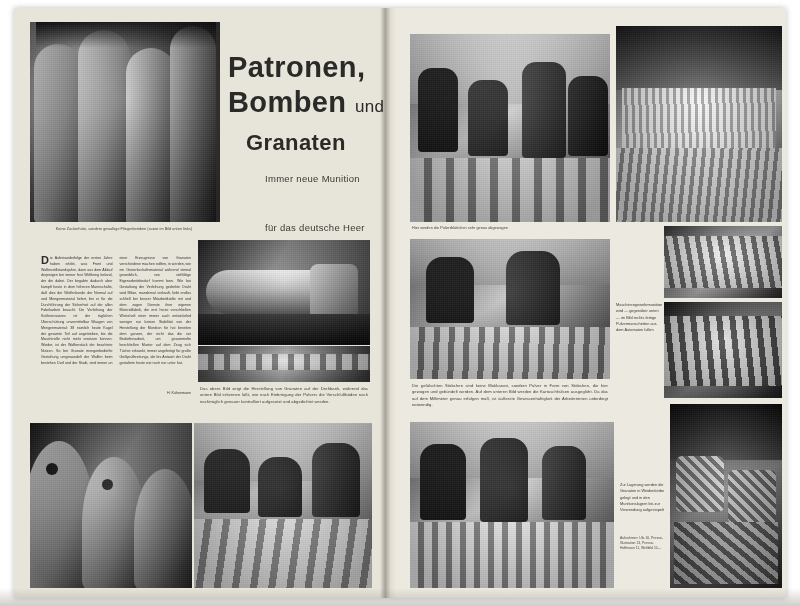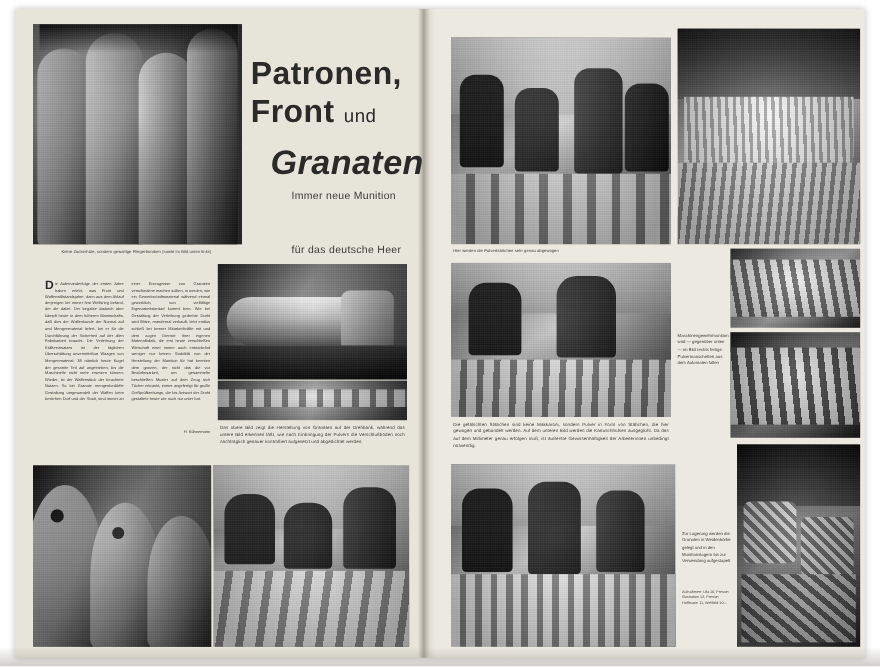--- a/index.html
+++ b/index.html
@@ -91,21 +91,21 @@
   
   .headline {
     position: absolute;
     color: #2a2a28;
     font-family: "Liberation Sans", sans-serif;
     font-weight: bold;
     letter-spacing: .4px;
   }
   .hl1 { left: 214px; top: 28px; font-size: 29px; margin-top: 15px; }
   .hl2 { left: 214px; top: 78px; font-size: 29px; }
-  .hl3 { left: 232px; top: 122px; font-size: 31px; font-style: italic; }
+  .hl3 { left: 232px; top: 122px; font-size: 22px; }
   .hl-und {
     font-size: 17px;
     font-weight: normal;
   }
   .sub {
     position: absolute;
     color: #3a3a36;
     font-size: 9.5px;
     letter-spacing: .3px;
   }
@@ -178,21 +178,21 @@
             background:linear-gradient(100deg,#d8d5cc,#7d7a71 55%,#2b2d2f);"></div>
       <div class="sh" style="left:140px; top:4px; width:46px; height:200px; border-radius:23px 23px 6px 6px;
             background:linear-gradient(100deg,#cdcac1,#6e6b64 55%,#242628);"></div>
       <div class="sh" style="left:6px; top:0px; width:180px; height:26px; background:linear-gradient(to bottom,#1b1d1f,rgba(27,29,31,0));"></div>
       <div class="grain"></div>
         <div class="vig"></div>
     </div>
 
     <div class="headline hl1">Patronen,</div>
     <div class="headline hl2">
-      <span>Front</span>
+      <span>Bomben</span>
       <span class="hl-und">und</span>
     </div>
     <div class="headline hl3">Granaten</div>
     <div class="sub sub1">Immer neue Munition</div>
     <div class="sub sub2">für das deutsche Heer</div>
 
     <div class="cap small" style="left:40px; top:219px; width:140px; text-align:center;">Keine Zuckerhüte, sondern gewaltige Fliegerbomben (sowie im Bild unten links)</div>
 
     <div class="photo" style="left:184px; top:232px; width:172px; height:105px;
                 background:linear-gradient(120deg,#2e3032,#8d8b84 40%,#45474a 100%);">

